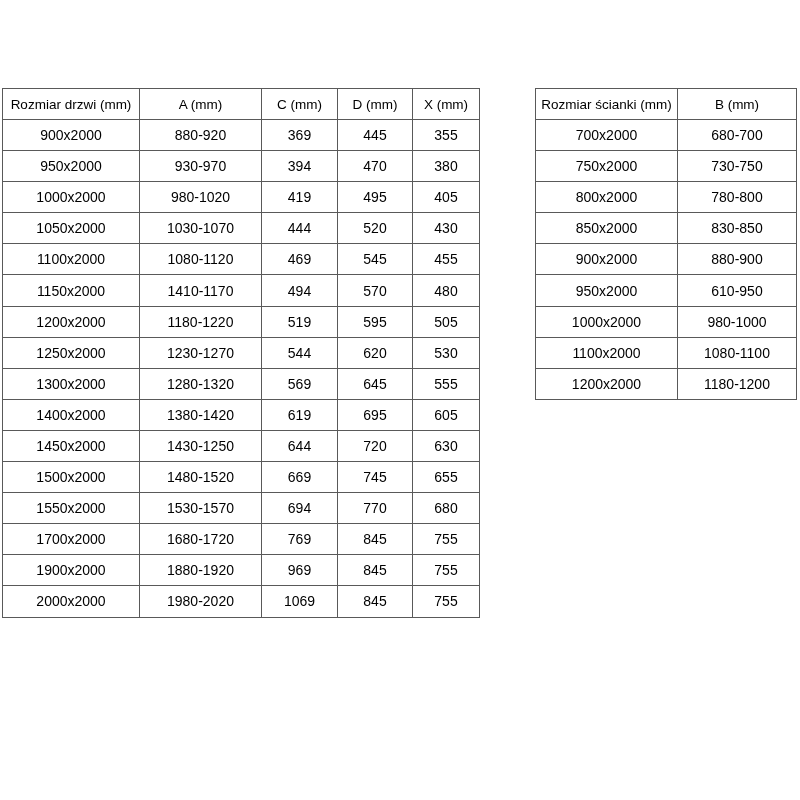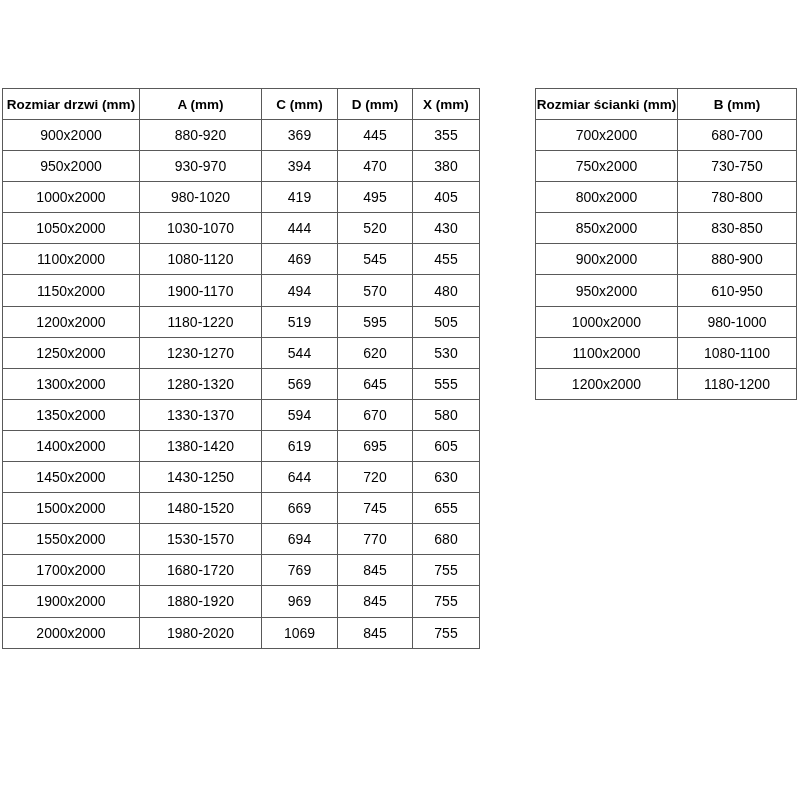--- a/index.html
+++ b/index.html
@@ -24,21 +24,21 @@
   table.spec-table td {
     border: 1px solid #595959;
     text-align: center;
     vertical-align: middle;
     padding: 0;
     overflow: hidden;
     white-space: nowrap;
     color: #000000;
   }
   table.spec-table th {
-    font-weight: bold;
+    font-weight: normal;
     font-size: 13.5px;
     height: 30px;
   }
   table.spec-table td {
     font-weight: normal;
     font-size: 14px;
     height: 30.1px;
   }
   #door-table {
     left: 2px;
@@ -103,21 +103,21 @@
       </tr>
       <tr>
         <td>1100x2000</td>
         <td>1080-1120</td>
         <td>469</td>
         <td>545</td>
         <td>455</td>
       </tr>
       <tr>
         <td>1150x2000</td>
-        <td>1900-1170</td>
+        <td>1410-1170</td>
         <td>494</td>
         <td>570</td>
         <td>480</td>
       </tr>
       <tr>
         <td>1200x2000</td>
         <td>1180-1220</td>
         <td>519</td>
         <td>595</td>
         <td>505</td>
@@ -128,27 +128,20 @@
         <td>544</td>
         <td>620</td>
         <td>530</td>
       </tr>
       <tr>
         <td>1300x2000</td>
         <td>1280-1320</td>
         <td>569</td>
         <td>645</td>
         <td>555</td>
-      </tr>
-      <tr>
-        <td>1350x2000</td>
-        <td>1330-1370</td>
-        <td>594</td>
-        <td>670</td>
-        <td>580</td>
       </tr>
       <tr>
         <td>1400x2000</td>
         <td>1380-1420</td>
         <td>619</td>
         <td>695</td>
         <td>605</td>
       </tr>
       <tr>
         <td>1450x2000</td>

